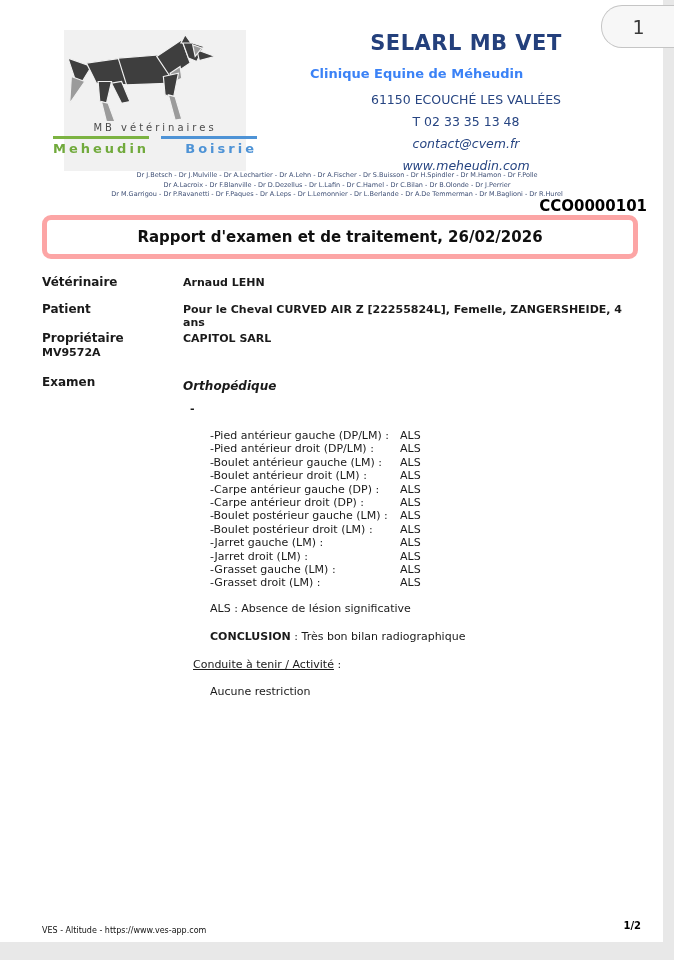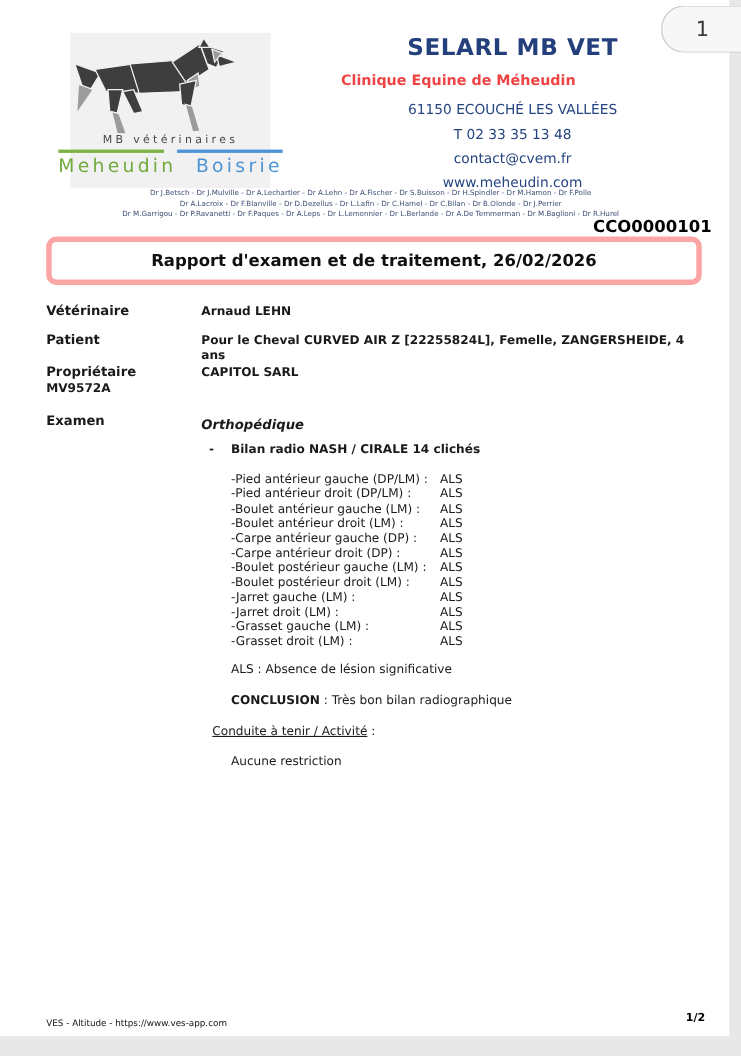--- a/index.html
+++ b/index.html
@@ -25,31 +25,31 @@
     position:absolute;left:64px;top:30px;width:182px;height:141px;
     background:#f1f1f1;display:flex;flex-direction:column;align-items:center;
   }
   .logo-horse{width:204px;height:92px;margin-top:3px;}
   .logo-caption{font-size:10px;letter-spacing:3px;color:#4a4a4a;margin-top:-3px;white-space:nowrap;}
   .logo-bars{width:204px;display:flex;gap:12px;margin-top:3px;}
   .logo-bars .bar{flex:1;height:3px;}
   .bar-green{background:#7cb342;}
   .bar-blue{background:#4e93d6;}
   .logo-names{width:204px;display:flex;justify-content:space-between;margin-top:2px;
-    font-weight:normal;font-size:17px;letter-spacing:3px;white-space:nowrap;align-items:flex-end;}
+    font-weight:bold;font-size:13px;letter-spacing:3px;white-space:nowrap;align-items:flex-end;}
   .name-green{color:#71aa3c;}
   .name-blue{color:#4e93d6;}
 
   
   .header-right{position:absolute;left:310px;top:31px;width:312px;}
   .company{font-size:21px;font-weight:bold;color:#24407c;text-align:center;letter-spacing:.5px;}
-  .clinic{margin-top:11px;font-size:13px;font-weight:bold;color:#ef4444;}
+  .clinic{margin-top:11px;font-size:13px;font-weight:bold;color:#3b82f6;}
   .contact{margin-top:11px;}
   .contact div{font-size:12.5px;color:#274582;margin-bottom:7px;text-align:center;}
-  .contact a{color:#274582;text-decoration:none;}
+  .contact a{color:#274582;text-decoration:none;font-style:italic;}
 
   
   .doctors{position:absolute;left:28px;top:171px;width:618px;text-align:center;
     font-size:6.5px;color:#3d4e74;line-height:9.5px;white-space:nowrap;}
 
   .reference{position:absolute;top:197px;right:16px;font-size:15px;font-weight:bold;color:#000;}
 
   
   .title-box{
     position:absolute;left:42px;top:215px;width:586px;height:34px;
@@ -164,21 +164,20 @@
     <div class="field-value">CAPITOL SARL</div>
   </div>
 
   <div class="exam-label">Examen</div>
 
   <div class="exam-content">
     <div class="exam-category">Orthopédique</div>
 
     <div class="procedure-row">
       <span class="dash">-</span>
-      <span class="proc">Bilan radio NASH / CIRALE 14 clichés</span>
     </div>
 
     <div class="results">
       <div class="result-row">
           <span class="result-site">-Pied antérieur gauche (DP/LM) :</span>
           <span class="result-value">ALS</span>
         </div>
       <div class="result-row">
           <span class="result-site">-Pied antérieur droit (DP/LM) :</span>
           <span class="result-value">ALS</span>

